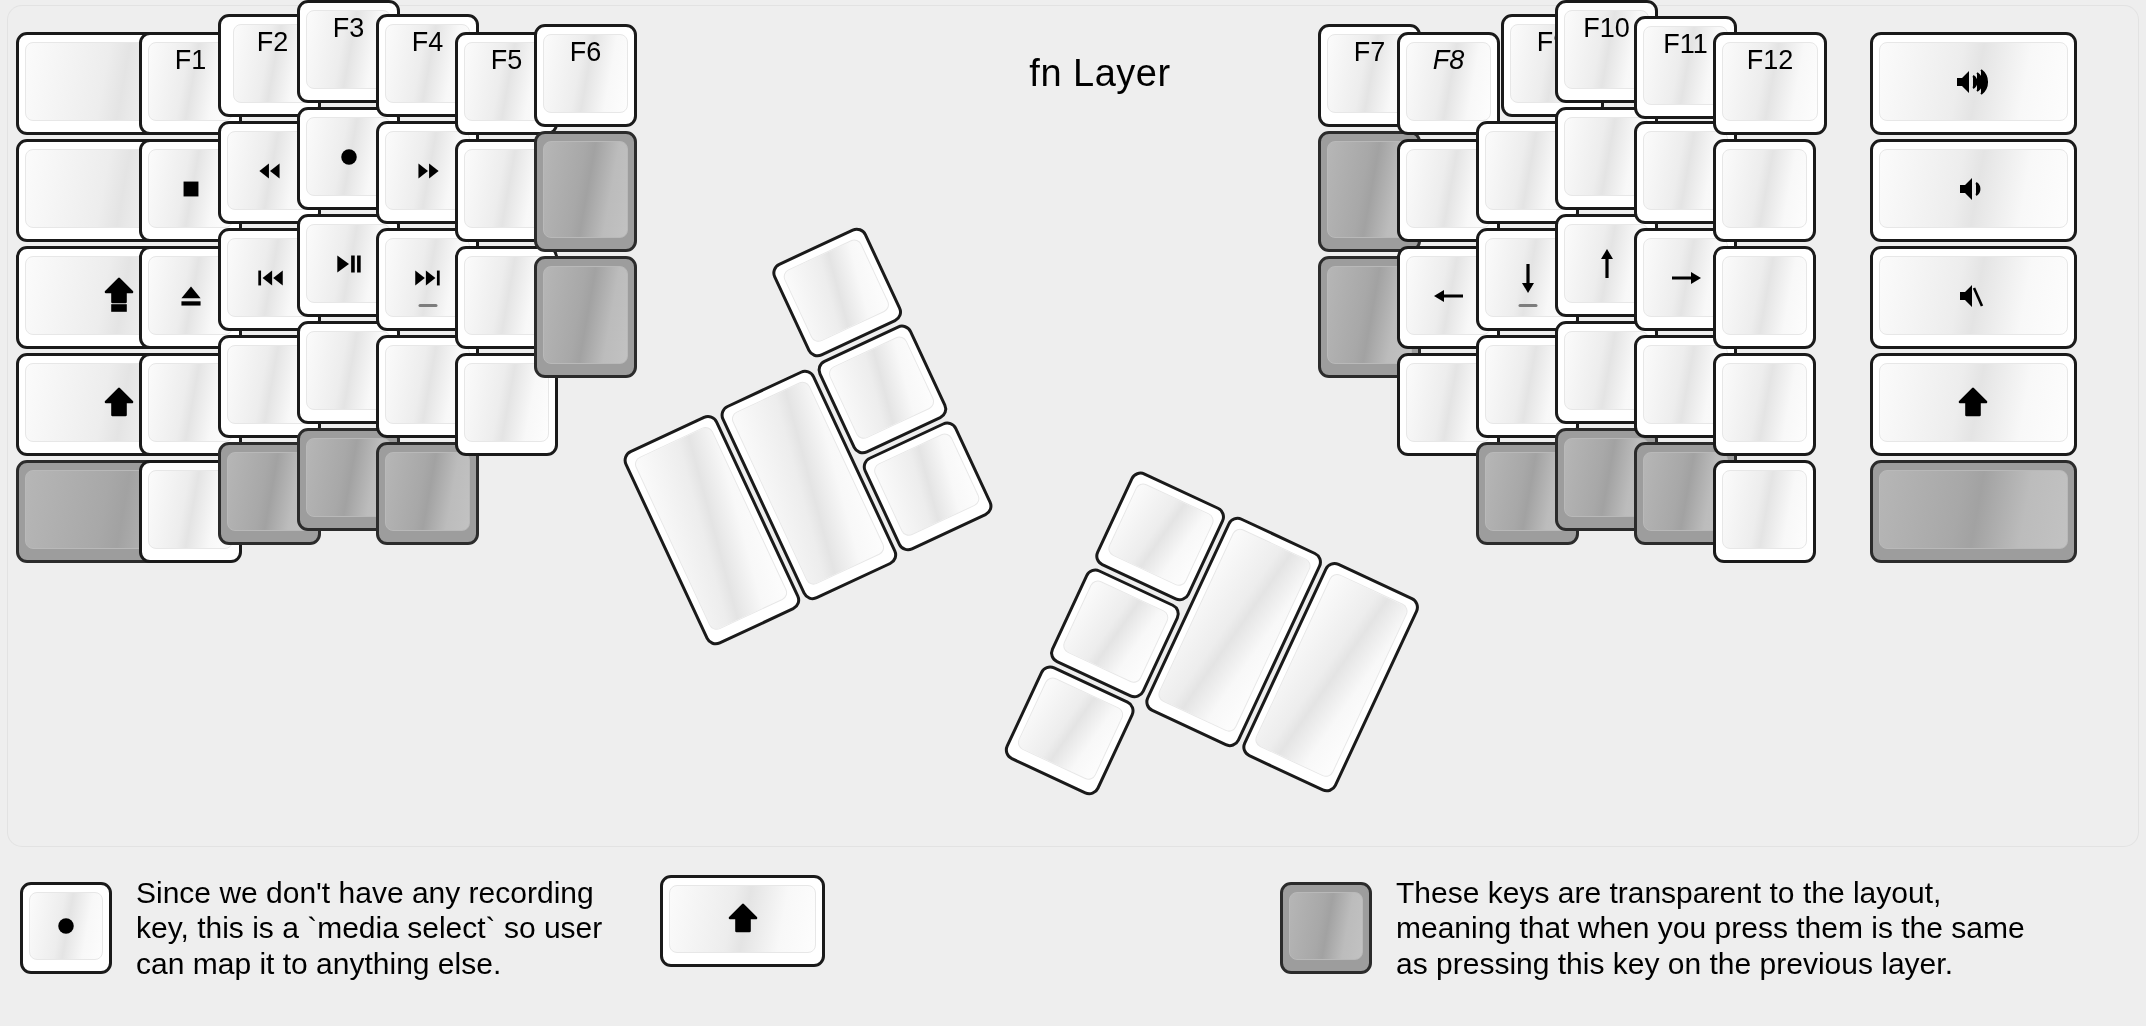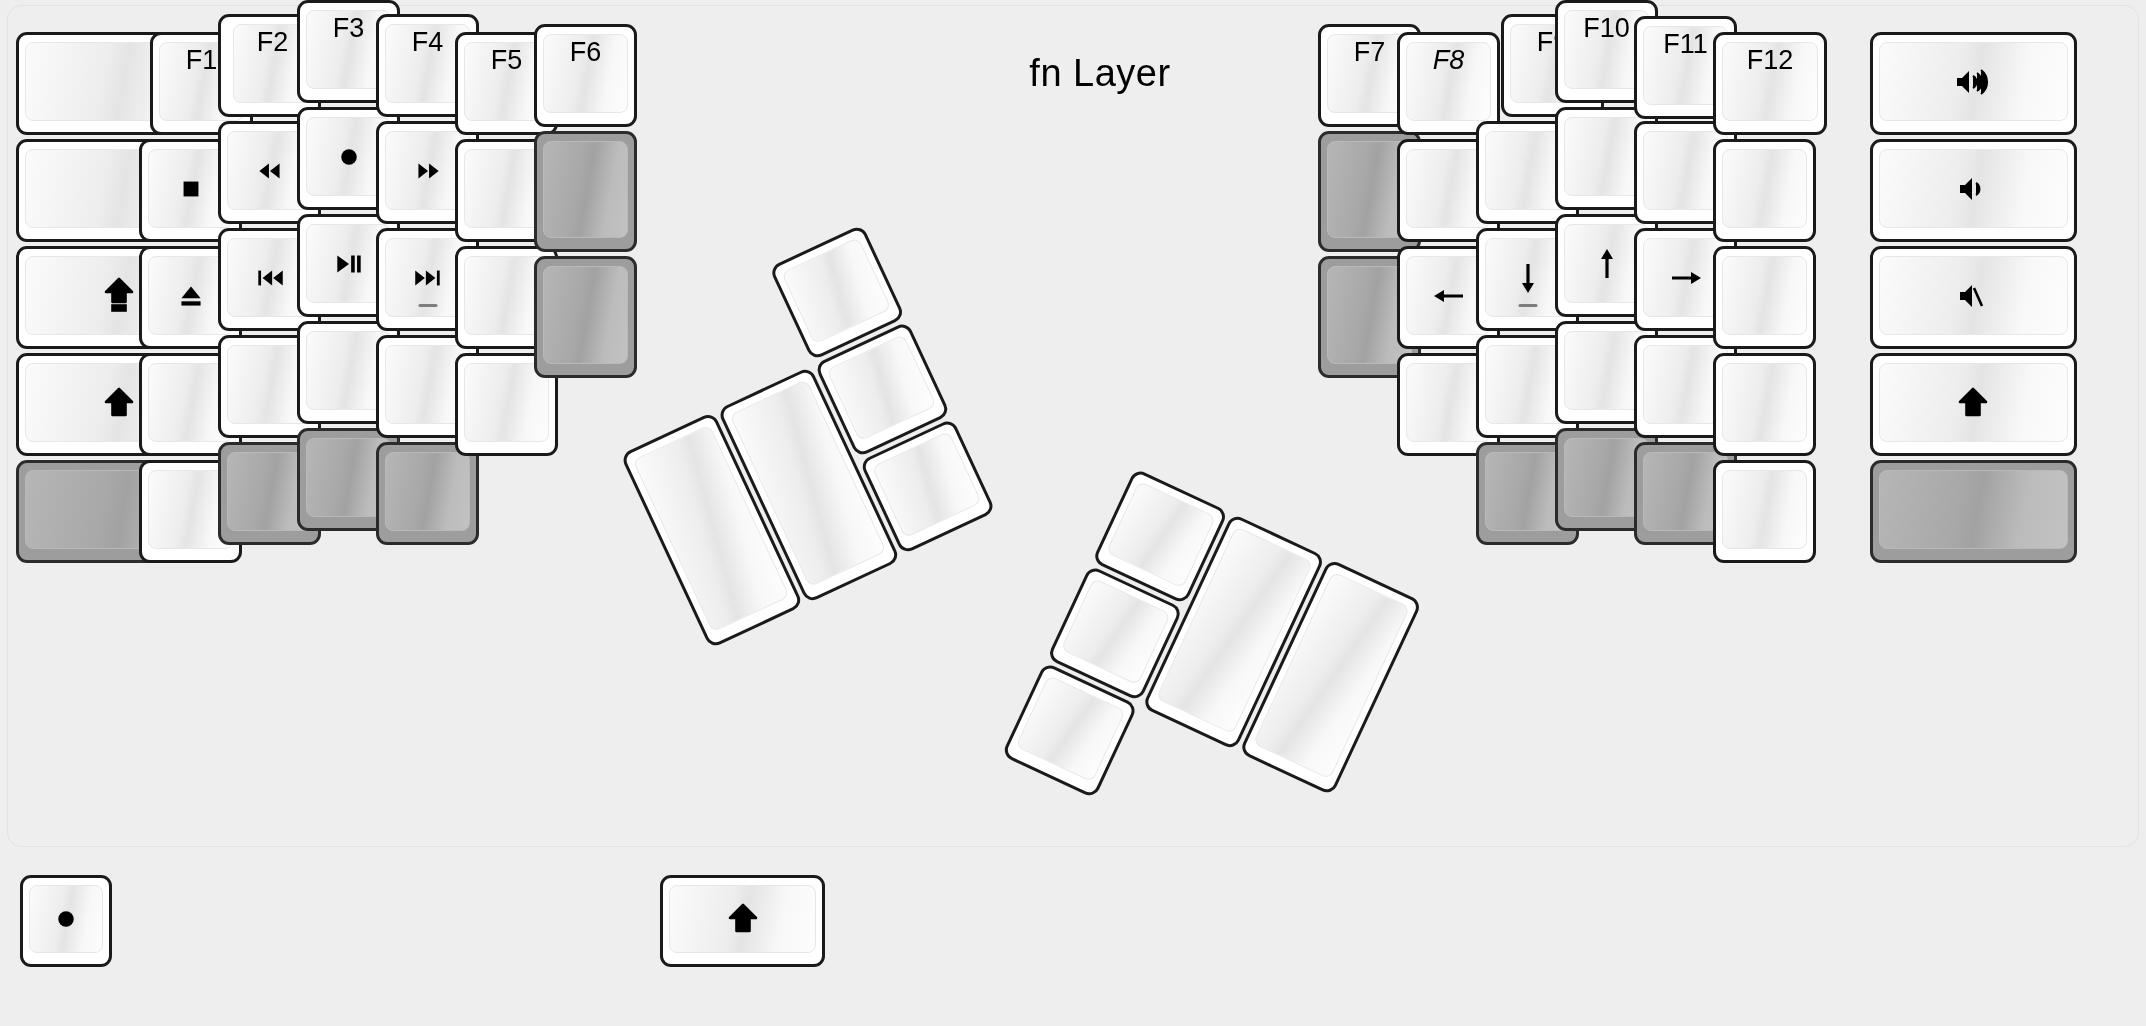--- a/index.html
+++ b/index.html
@@ -128,21 +128,21 @@
         <span class="lg glyph">
           <svg class="ico" width="32" height="34" viewBox="0 0 32 34">
             <path d="M16 3 L29 16 L22.5 16 L22.5 29 L9.5 29 L9.5 16 L3 16 Z" fill="none" stroke="#000" stroke-width="2.6" stroke-linejoin="round"></path>
           </svg>
         </span>
       </div>
     </div>
     <div class="key trans" style="left: 16px; top: 460px; width: 206.5px; height: 103px;">
       <div class="cap"></div>
     </div>
-    <div class="key" style="left: 150px; top: 32px; width: 103px; height: 103px;">
+    <div class="key" style="left: 139px; top: 32px; width: 103px; height: 103px;">
       <div class="cap topleg">
         <span class="lg">F1</span>
       </div>
     </div>
     <div class="key" style="left: 139px; top: 139px; width: 103px; height: 103px;">
       <div class="cap">
         <span class="lg glyph">
           <svg class="ico" width="34" height="34" viewBox="0 0 32 32">
             <rect x="9" y="9" width="14" height="14"></rect>
           </svg>
@@ -492,25 +492,36 @@
     <div class="lgrow" style="left: 20px; top: 20px;">
       <div class="lgkey">
         <div class="cap">
           <span class="lg glyph">
             <svg class="ico" width="34" height="34" viewBox="0 0 32 32">
               <circle cx="16" cy="16" r="7.3"></circle>
             </svg>
           </span>
         </div>
       </div>
+      <div class="lgtext">Since we don't have any recording
+key, this is a `media select` so user
+can map it to anything else.</div>
     </div>
     <div class="lgrow" style="left: 660px; top: 20px;">
       <div class="lgkey wide">
         <div class="cap">
           <span class="lg glyph">
             <svg class="ico" width="32" height="34" viewBox="0 0 32 34">
               <path d="M16 3 L29 16 L22.5 16 L22.5 29 L9.5 29 L9.5 16 L3 16 Z" fill="none" stroke="#000" stroke-width="2.6" stroke-linejoin="round"></path>
             </svg>
           </span>
         </div>
       </div>
     </div>
+    <div class="lgrow" style="left: 1280px; top: 20px;">
+      <div class="lgkey trans">
+        <div class="cap"></div>
+      </div>
+      <div class="lgtext">These keys are transparent to the layout,
+meaning that when you press them is the same
+as pressing this key on the previous layer.</div>
+    </div>
   </div>
 
 </body></html>

